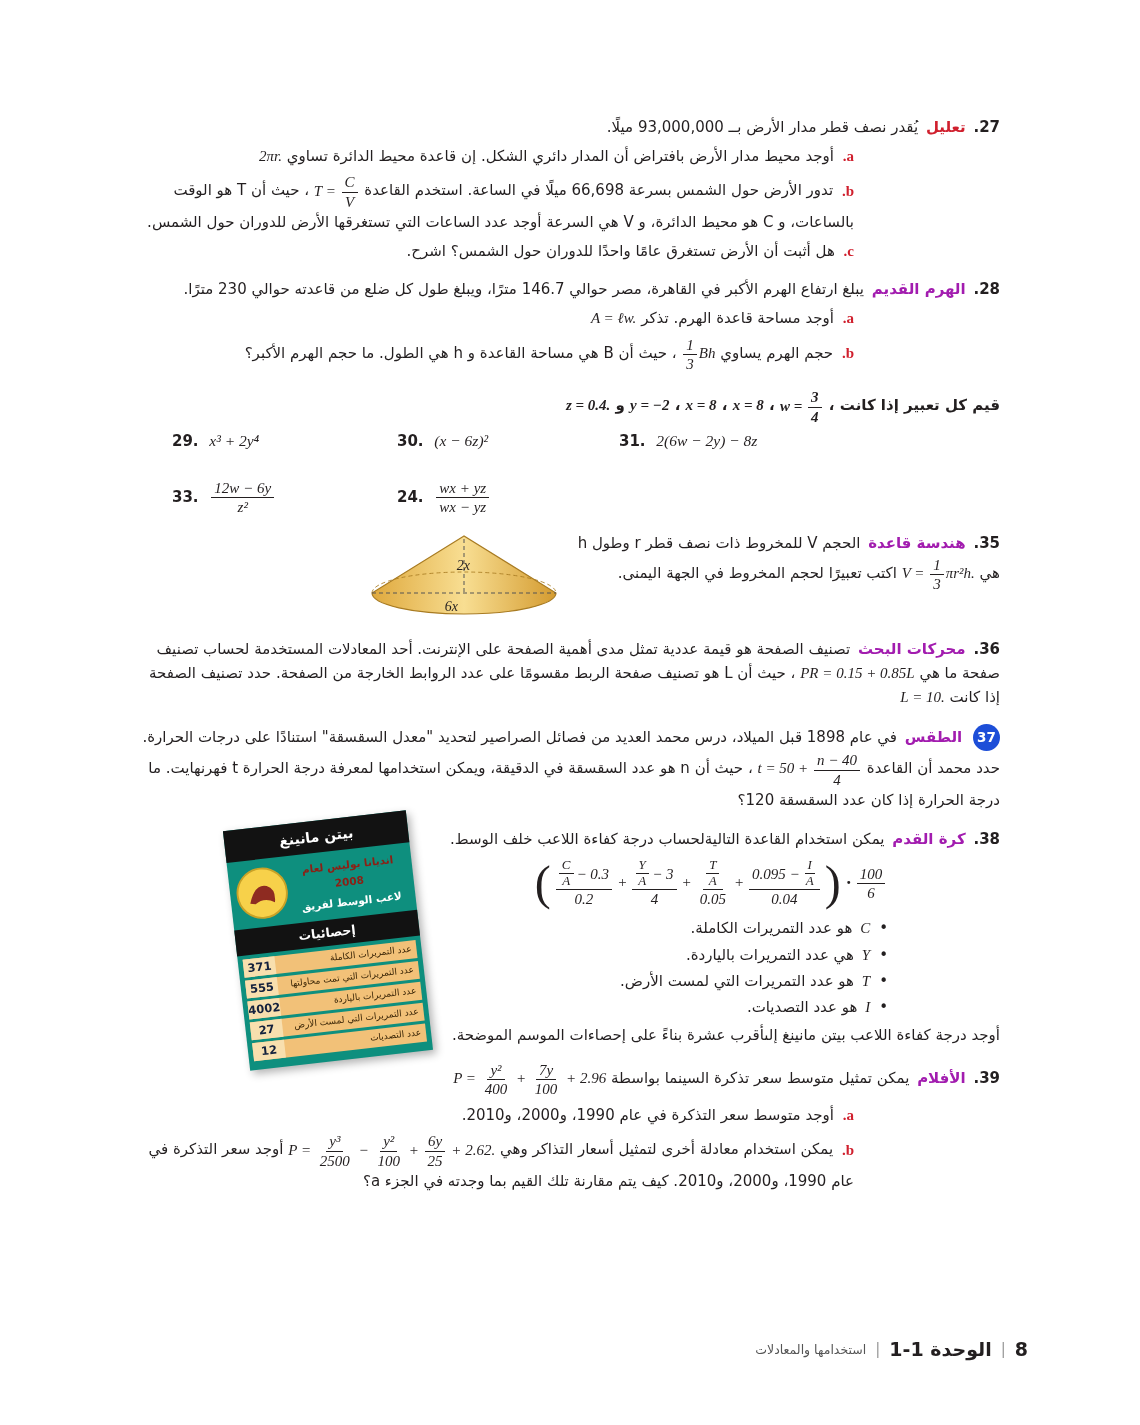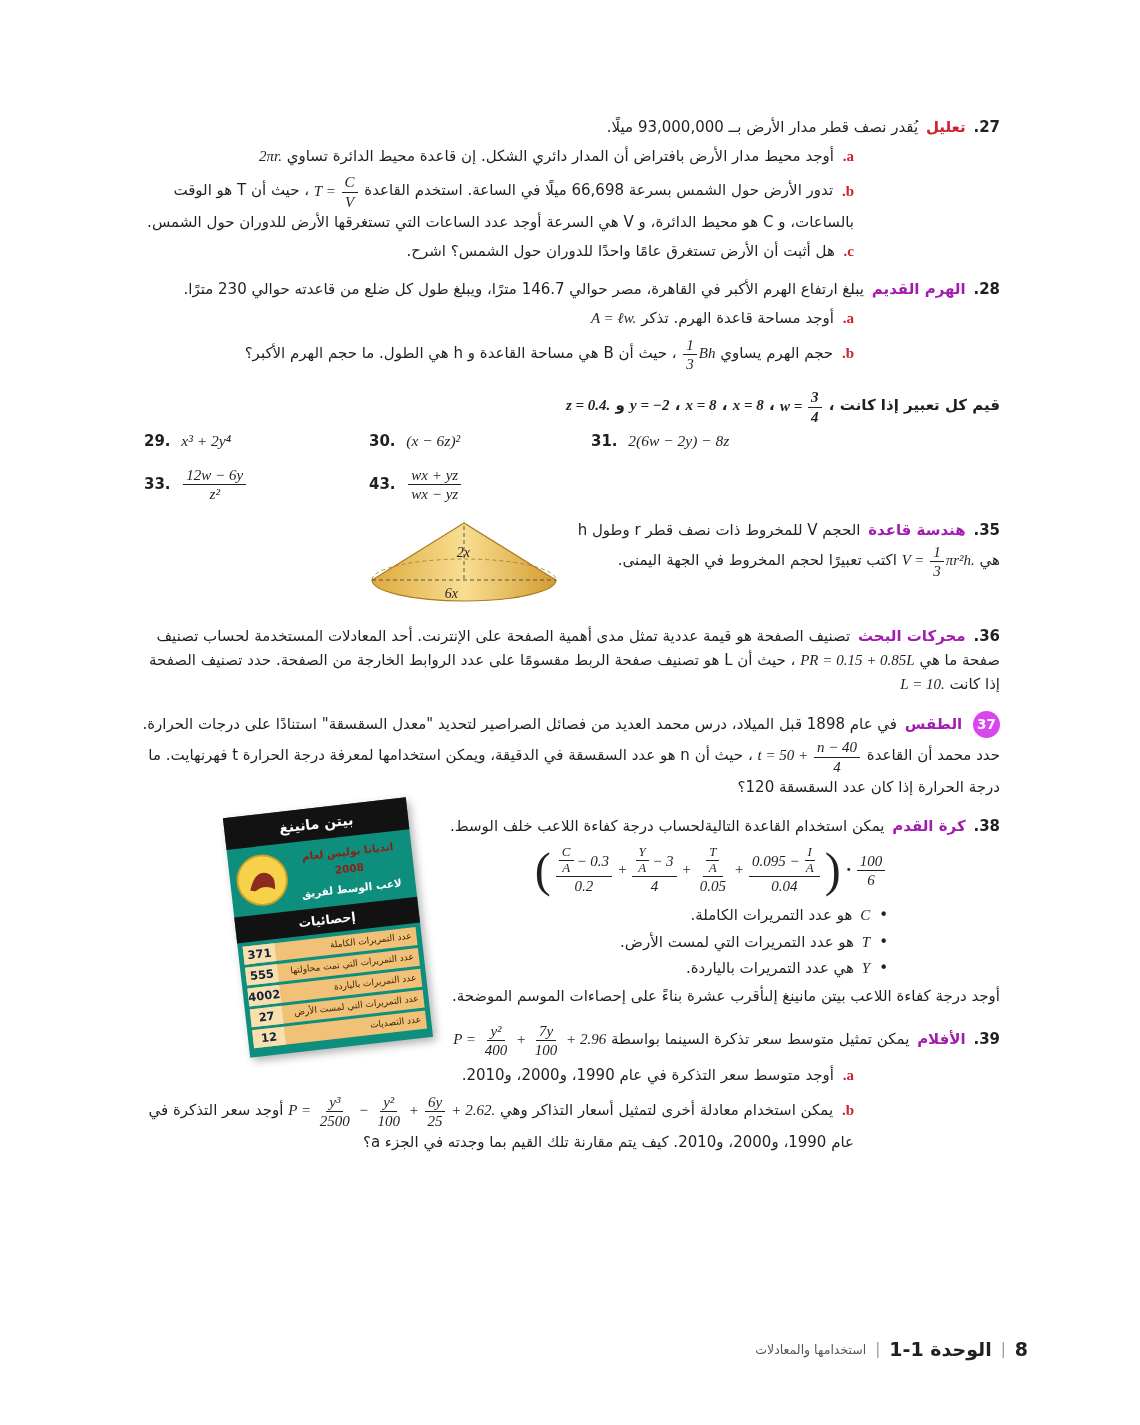--- a/index.html
+++ b/index.html
@@ -16,29 +16,29 @@
   .blue{color:#a21caf}
   .sub{margin:5px 146px 5px 0}
   .slabel{color:#D0202E;font-weight:bold;font-family:"Liberation Serif",serif;margin-left:4px}
   .mg{direction:ltr;unicode-bidi:isolate;font-family:"Liberation Serif",serif;font-style:italic;white-space:nowrap}
   .frac{display:inline-flex;flex-direction:column;align-items:center;vertical-align:middle;line-height:1.22;
         font-family:"Liberation Serif",serif;font-style:italic;margin:0 2px;text-align:center}
   .fn{border-bottom:1.2px solid #231f20;padding:0 3px;display:flex;align-items:center;justify-content:center;gap:3px}
   .fd{padding:0 3px}
   .eval{font-weight:bold;margin-bottom:7px}
   .eval .mg{font-weight:bold}
-  .grid{direction:ltr;text-align:left;width:706px;margin:2px auto 16px 8px;display:grid;
-        grid-template-columns:225px 222px 1fr;row-gap:12px;align-items:start}
+  .grid{direction:ltr;text-align:left;width:706px;margin:2px auto 16px 36px;display:grid;
+        grid-template-columns:225px 222px 1fr;row-gap:25px;align-items:start}
   .gcell .pnum{margin:0 6px 0 0}
   .gexpr{font-family:"Liberation Serif",serif;font-style:italic;font-size:15.5px}
   .p35{position:relative;min-height:98px;margin-bottom:8px}
   .p35-text{width:438px}
   .cone{position:absolute;left:226px;top:-2px}
   .cone-label{font-family:"Liberation Serif",serif;font-style:italic;font-size:14px;fill:#231f20}
-  .badge{display:inline-flex;width:27px;height:27px;border-radius:50%;background:#d946ef;color:#fff;
+  .badge{display:inline-flex;width:27px;height:27px;border-radius:50%;background:#1d4ed8;color:#fff;
          font-weight:bold;font-size:13.5px;align-items:center;justify-content:center;vertical-align:middle;margin-left:6px}
   .p38{position:relative;margin-bottom:13px}
   .p38-text{width:580px}
   .qbf{direction:ltr;display:flex;align-items:center;justify-content:center;gap:5px;margin:7px 0 9px;
        font-family:"Liberation Serif",serif;font-style:italic;font-size:15px}
   .qbf .frac{margin:0}
   .qbf .frac .frac{font-size:13px;line-height:1.15}
   .bigp{font-size:48px;font-weight:400;font-style:normal;line-height:.8;font-family:"Liberation Serif",serif}
   .mdot{font-weight:bold;font-size:18px;font-style:normal}
   .bullets{margin:2px 112px 5px 0}
@@ -152,21 +152,21 @@
         <span class="gexpr">2(6w − 2y) − 8z</span>
       </div>
       <div class="gcell">
         <span class="pnum">33.</span>
         <span class="frac">
             <span class="fn">12w − 6y</span>
             <span class="fd">z²</span>
           </span>
       </div>
       <div class="gcell">
-        <span class="pnum">43.</span>
+        <span class="pnum">24.</span>
         <span class="frac">
             <span class="fn">wx + yz</span>
             <span class="fd">wx − yz</span>
           </span>
       </div>
     </div>
 
     <div class="prob p35">
       <div class="p35-text">
         <span class="pnum">35.</span>
@@ -276,22 +276,23 @@
           </span>
           <span class="bigp">)</span>
           <span class="mdot">·</span>
           <span class="frac">
               <span class="fn">100</span>
               <span class="fd">6</span>
             </span>
         </div>
         <div class="bullets">
           <p class="bullet-row"><span class="blt"></span><span class="mg"><span>C</span></span> <span>هو عدد التمريرات الكاملة.</span></p>
+          <p class="bullet-row"><span class="blt"></span><span class="mg"><span>Y</span></span> <span>هي عدد التمريرات بالياردة.</span></p>
           <p class="bullet-row"><span class="blt"></span><span class="mg"><span>T</span></span> <span>هو عدد التمريرات التي لمست الأرض.</span></p>
-          <p class="bullet-row"><span class="blt"></span><span class="mg"><span>Y</span></span> <span>هي عدد التمريرات بالياردة.</span></p>
+          <p class="bullet-row"><span class="blt"></span><span class="mg"><span>I</span></span> <span>هو عدد التصديات.</span></p>
         </div>
         <p>أوجد درجة كفاءة اللاعب بيتن مانينغ إلىأقرب عشرة بناءً على إحصاءات الموسم الموضحة.</p>
       </div>
 
       <div class="card">
         <div class="card-title">بيتن مانينغ</div>
         <div class="card-top">
           <div class="card-lines">
             <div class="cl1">انديانا بوليس لعام 2008</div>
             <div class="cl2">لاعب الوسط لفريق</div>

